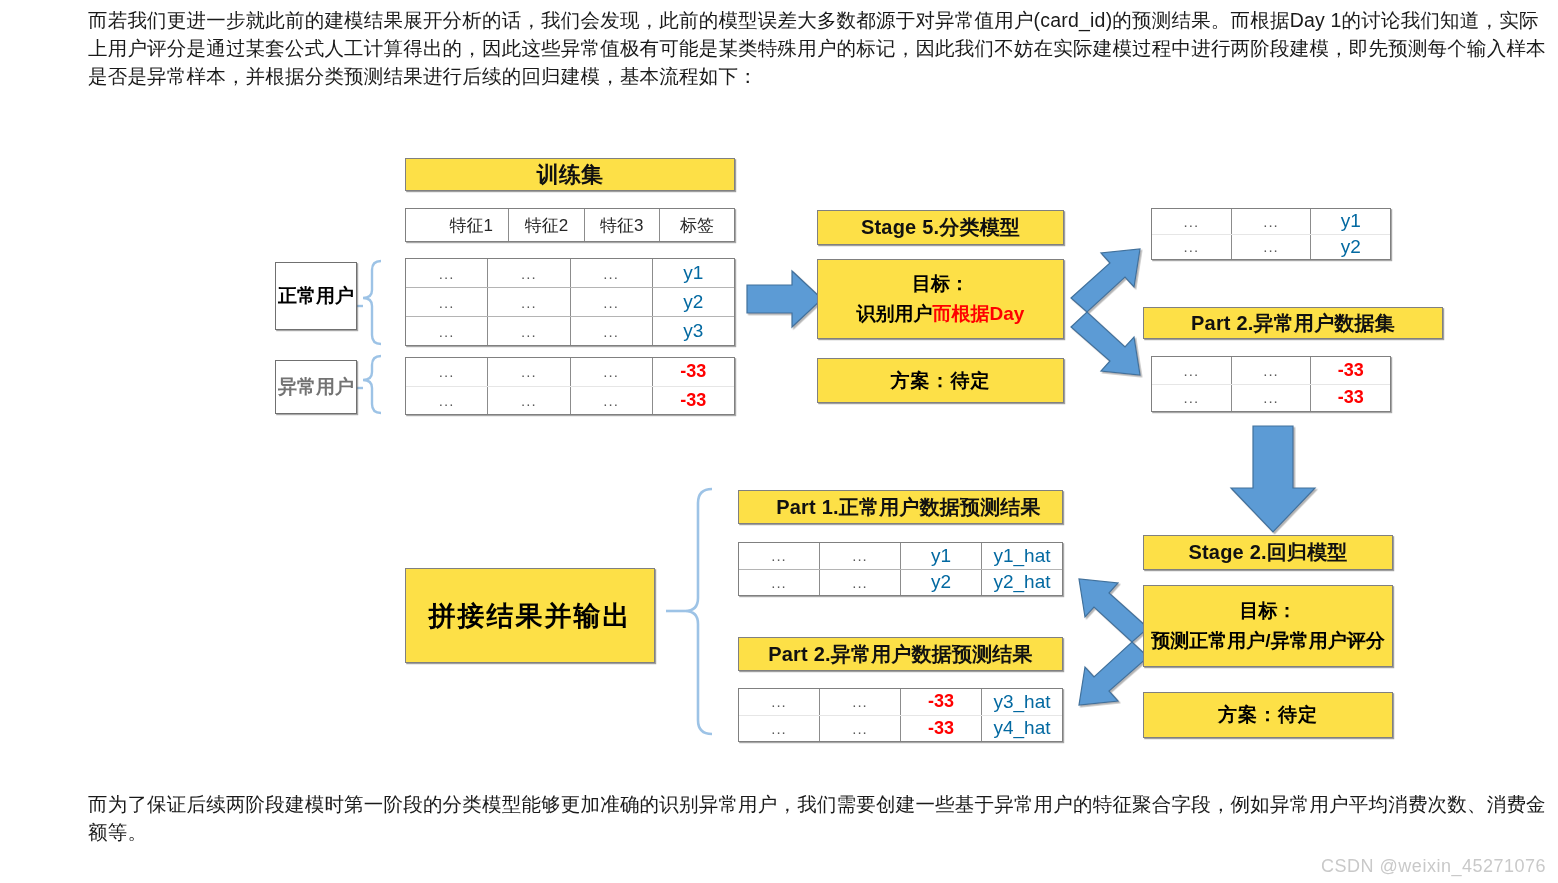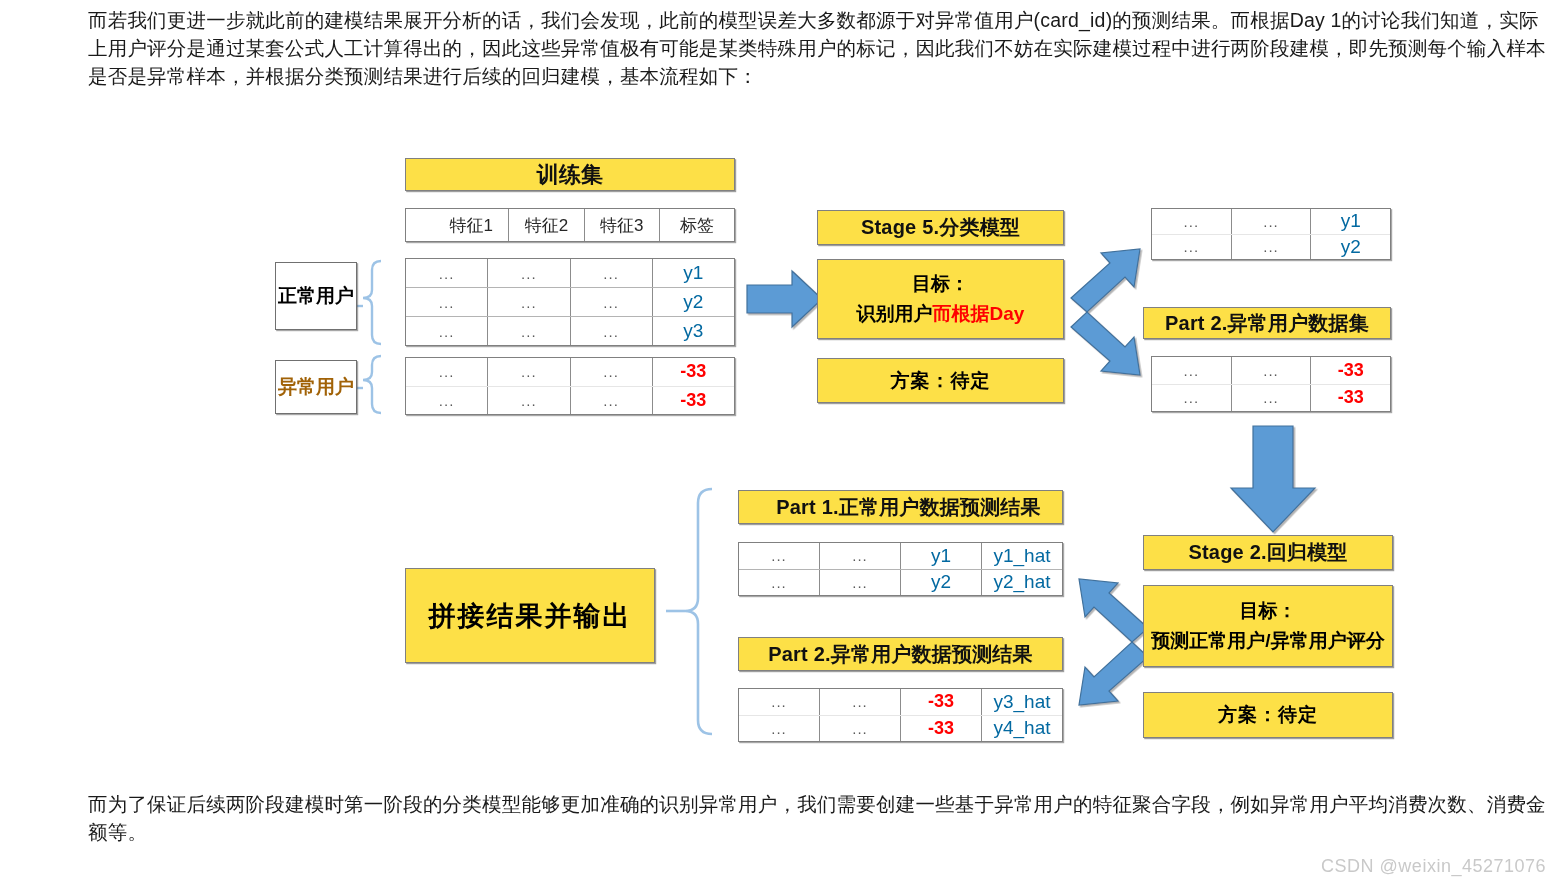--- a/index.html
+++ b/index.html
@@ -101,21 +101,21 @@
     box-sizing: border-box;
     border: 1.6px solid #707070;
     box-shadow: 1.2px 1.2px 0 rgba(80,80,80,0.5);
     background: #fff;
     display: flex;
     align-items: center;
     justify-content: center;
     font-weight: bold;
     font-size: 19px;
   }
-  .label-box.red { color: #a16207; }
+  .label-box.red { color: #737373; }
 
   .goal-txt {
     line-height: 30px;
     font-size: 19px;
     font-weight: bold;
   }
   .goal-txt .em { color: #ff0000; }
 
   .plan-txt { font-size: 19px; font-weight: bold; letter-spacing: 1px; }
 
@@ -250,21 +250,21 @@
       <div class="tcell dots">...</div>
       <div class="tcell yv">y1</div>
     </div>
     <div class="trow">
       <div class="tcell dots">...</div>
       <div class="tcell dots">...</div>
       <div class="tcell yv">y2</div>
     </div>
   </div>
 
-  <div class="node" id="part2-dataset-title" style="left:1143px; top:187px; width:248px; height:32px;">
+  <div class="node" id="part2-dataset-title" style="left:1143px; top:187px; width:300px; height:32px;">
     <span class="hdr">Part 2.异常用户数据集</span>
   </div>
 
   <div class="tbl" id="part2-dataset-table" style="left:1151px; top:236px; width:240px; height:56px;">
     <div class="trow faint">
       <div class="tcell dots">...</div>
       <div class="tcell dots">...</div>
       <div class="tcell neg">-33</div>
     </div>
     <div class="trow">

